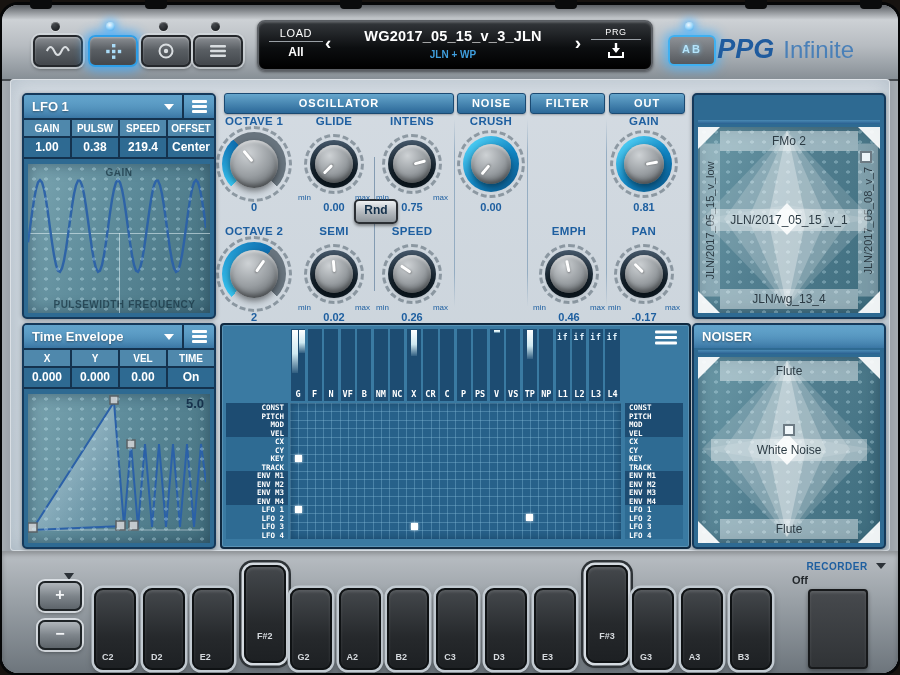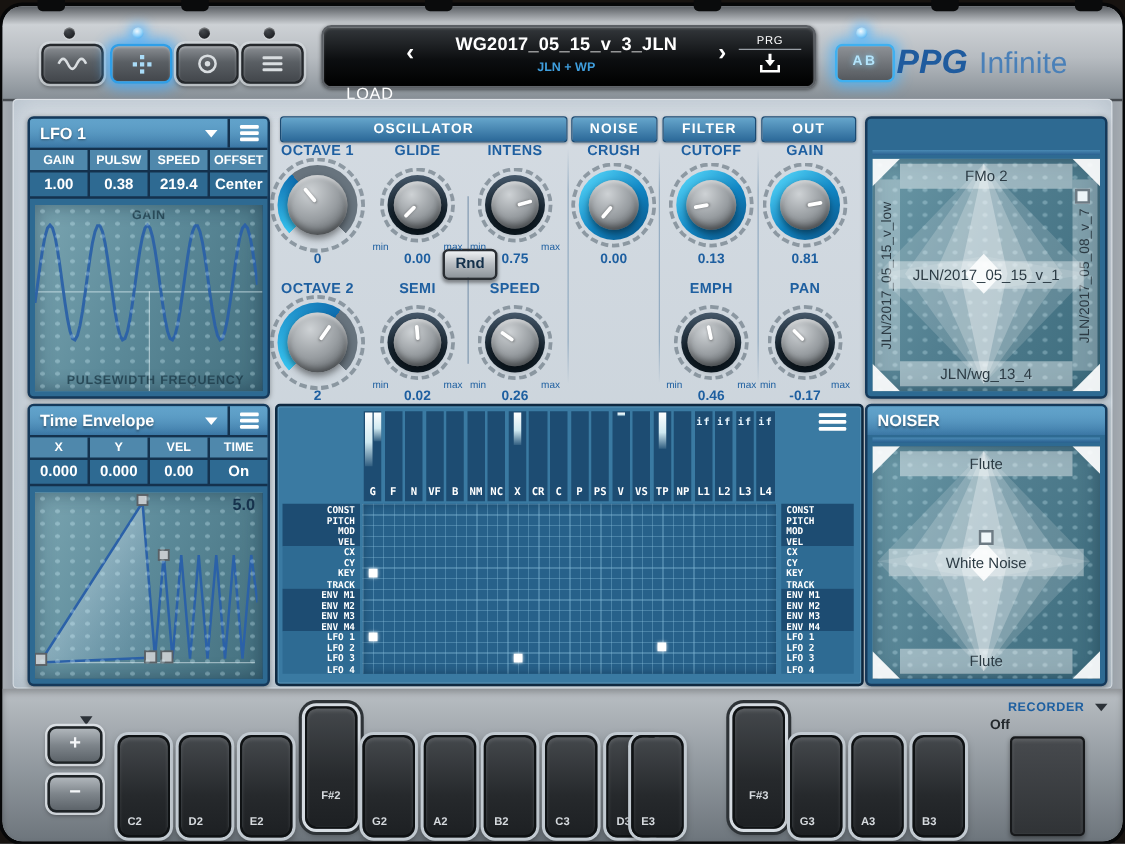--- a/index.html
+++ b/index.html
@@ -21,21 +21,21 @@
   .nav-btn.active{border-color:#2f9fe8;box-shadow:0 0 11px 3px rgba(60,170,255,.85), inset 0 1px 2px rgba(255,255,255,.3);}
   .led{position:absolute;top:17px;width:9px;height:9px;border-radius:50%;
        background:radial-gradient(circle at 35% 30%,#44484d,#121417);
        box-shadow:inset 0 1px 1px rgba(255,255,255,.35), 0 1px 1px rgba(255,255,255,.4);}
   .led.on{background:radial-gradient(circle at 40% 35%,#ffffff,#a8dcfa 45%,#2e96de);
        box-shadow:0 0 9px 3px rgba(90,185,255,.85);}
   .preset-box{position:absolute;left:255px;top:15px;width:392px;height:47px;border-radius:8px;
        background:linear-gradient(180deg,#33373b,#0c0e10 55%,#000);
        border:2px solid #5b5f64;box-shadow:inset 0 1px 2px rgba(255,255,255,.18), 0 1px 3px rgba(0,0,0,.5);}
   .load-block{position:absolute;left:10px;top:5px;width:54px;text-align:center;color:#fff;}
-  .load-label{font-size:13px;letter-spacing:.6px;border-bottom:1px solid #9aa0a6;padding-bottom:2px;margin-top:40px;}
+  .load-label{font-size:11px;letter-spacing:.6px;border-bottom:1px solid #9aa0a6;padding-bottom:2px;}
   .load-value{font-size:12px;font-weight:bold;padding-top:3px;}
   .chev{position:absolute;top:9px;color:#fff;font-size:19px;font-weight:bold;cursor:pointer;line-height:24px;}
   .chev.prev{left:66px;} .chev.next{right:70px;}
   .preset-name{position:absolute;top:6px;left:88px;right:92px;text-align:center;color:#fff;
        font-weight:bold;font-size:14.5px;letter-spacing:.2px;white-space:nowrap;}
   .preset-sub{position:absolute;top:27px;left:88px;right:92px;text-align:center;color:#3f9edd;
        font-weight:bold;font-size:10px;}
   .prg-block{position:absolute;right:10px;top:5px;width:50px;text-align:center;color:#fff;}
   .prg-label{font-size:9px;letter-spacing:.6px;border-bottom:1px solid #9aa0a6;padding-bottom:2px;}
   .ab-btn{position:absolute;left:666px;top:30px;width:44px;height:27px;border-radius:6px;
@@ -402,34 +402,20 @@
               <div class="k-ticks"></div>
               <div class="k-layer" style="background: linear-gradient(140deg, rgb(73, 200, 240) 15%, rgb(17, 134, 196) 55%, rgb(11, 94, 148) 90%);"></div>
               <div class="k-cap" style="inset: 8px;"></div>
               <div class="k-rot" style="inset: 8px; transform: rotate(-140deg);">
                 <div class="k-ptr"></div>
               </div>
             </div>
           </div>
           <div class="k-value">0.00</div>
         </div>
-        <div class="knob-cell" style="left: 315px; top: 24px;">
-          <div class="k-label">CUTOFF</div>
-          <div class="k-stage">
-            <div class="k-body" style="width: 56px; height: 56px;">
-              <div class="k-ticks"></div>
-              <div class="k-layer" style="background: linear-gradient(140deg, rgb(73, 200, 240) 15%, rgb(17, 134, 196) 55%, rgb(11, 94, 148) 90%);"></div>
-              <div class="k-cap" style="inset: 8px;"></div>
-              <div class="k-rot" style="inset: 8px; transform: rotate(-100deg);">
-                <div class="k-ptr"></div>
-              </div>
-            </div>
-          </div>
-          <div class="k-value">0.13</div>
-        </div>
         <div class="knob-cell" style="left: 390px; top: 24px;">
           <div class="k-label">GAIN</div>
           <div class="k-stage">
             <div class="k-body" style="width: 56px; height: 56px;">
               <div class="k-ticks"></div>
               <div class="k-layer" style="background: linear-gradient(140deg, rgb(73, 200, 240) 15%, rgb(17, 134, 196) 55%, rgb(11, 94, 148) 90%);"></div>
               <div class="k-cap" style="inset: 8px;"></div>
               <div class="k-rot" style="inset: 8px; transform: rotate(80deg);">
                 <div class="k-ptr"></div>
               </div>
@@ -726,21 +712,21 @@
       </div>
       <div class="key" style="left: 385.4px;">
         <div class="key-label">B2</div>
       </div>
       <div class="key" style="left: 434.3px;">
         <div class="key-label">C3</div>
       </div>
       <div class="key" style="left: 483.2px;">
         <div class="key-label">D3</div>
       </div>
-      <div class="key" style="left: 503px;">
+      <div class="key" style="left: 532px;">
         <div class="key-label">E3</div>
       </div>
       <div class="key sharp" style="left: 584px;">
         <div class="key-label">F#3</div>
       </div>
       <div class="key" style="left: 629.9px;">
         <div class="key-label">G3</div>
       </div>
       <div class="key" style="left: 678.8px;">
         <div class="key-label">A3</div>

